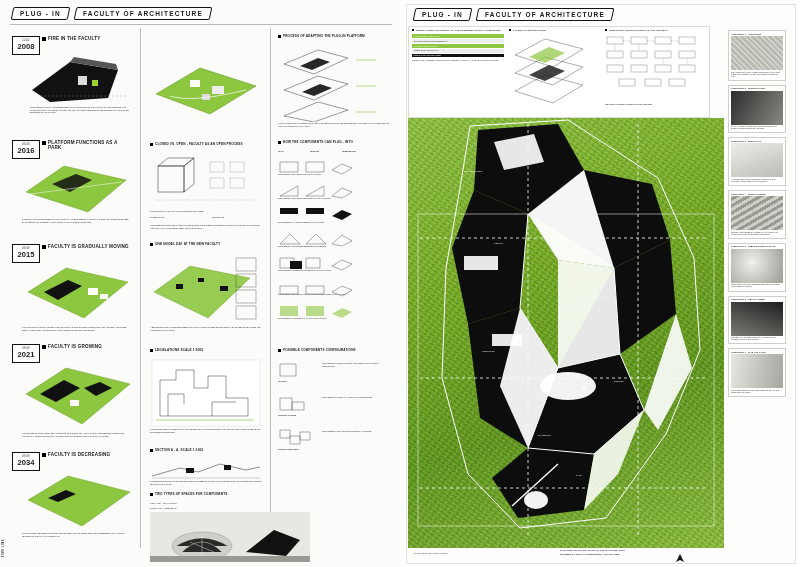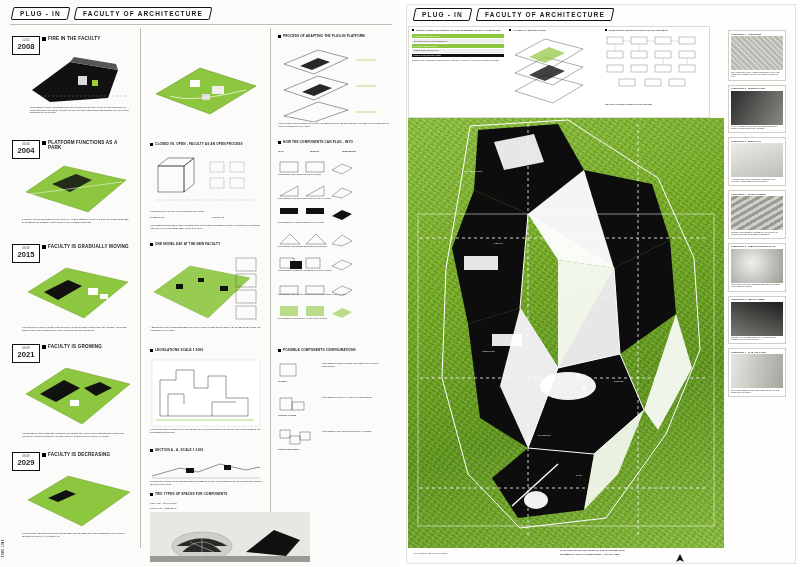--- a/index.html
+++ b/index.html
@@ -105,21 +105,21 @@
         <rect x="40" y="24" width="10" height="7" fill="#fff"></rect>
         <rect x="62" y="30" width="12" height="8" fill="#eee"></rect>
         <rect x="52" y="38" width="8" height="6" fill="#ddd"></rect>
         <path d="M20 40 C40 46, 70 40, 96 34" stroke="#fff" stroke-width=".7" fill="none"></path>
       </svg>
     </div>
 
     <div class="trow" style="top:140px;">
       <div class="ybadge">
         <div class="m">05.03</div>
-        <div class="y">2004</div>
+        <div class="y">2016</div>
       </div>
       <div class="tsquare" style="left:30px;top:1px;"></div>
       <div class="tlabel" style="top:0;left:36px;">PLATFORM FUNCTIONS AS A PARK</div>
     </div>
     <div class="blk abs" style="left:22px;top:158px;width:112px;height:58px;">
       <svg width="112" height="58" viewBox="0 0 112 58">
         <polygon points="4,34 42,8 104,22 66,54" fill="#8dc63f" stroke="#5d8f13" stroke-width=".4"></polygon>
         <polygon points="30,26 54,16 70,22 48,34" fill="#111" opacity=".85"></polygon>
         <path d="M8 36 L100 24" stroke="#fff" stroke-width=".5"></path>
       </svg>
@@ -158,21 +158,21 @@
         <polygon points="18,32 42,18 58,26 34,40" fill="#111"></polygon>
         <polygon points="62,26 78,20 90,26 74,34" fill="#111"></polygon>
         <rect x="48" y="38" width="9" height="6" fill="#fff"></rect>
       </svg>
     </div>
     <div class="blk txtblk abs" style="left:22px;top:432px;width:108px;">THE NUMBER OF UNITS INCREASES ACCORDING TO THE DEMAND. THE PLATFORM ABSORBS NEW PROGRAMME WITHOUT CHANGING ITS PUBLIC CHARACTER. GROWTH IS REGULATED BY THE SPATIAL RULES.</div>
 
     <div class="trow" style="top:452px;">
       <div class="ybadge">
         <div class="m">09.09</div>
-        <div class="y">2029</div>
+        <div class="y">2034</div>
       </div>
       <div class="tsquare" style="left:30px;top:1px;"></div>
       <div class="tlabel" style="top:0;left:36px;">FACULTY IS DECREASING</div>
     </div>
     <div class="blk abs" style="left:22px;top:470px;width:112px;height:60px;">
       <svg width="112" height="60" viewBox="0 0 112 60">
         <polygon points="6,30 46,6 108,22 60,56" fill="#8dc63f" stroke="#5d8f13" stroke-width=".4"></polygon>
         <polygon points="26,28 44,20 54,24 36,32" fill="#111"></polygon>
       </svg>
     </div>

